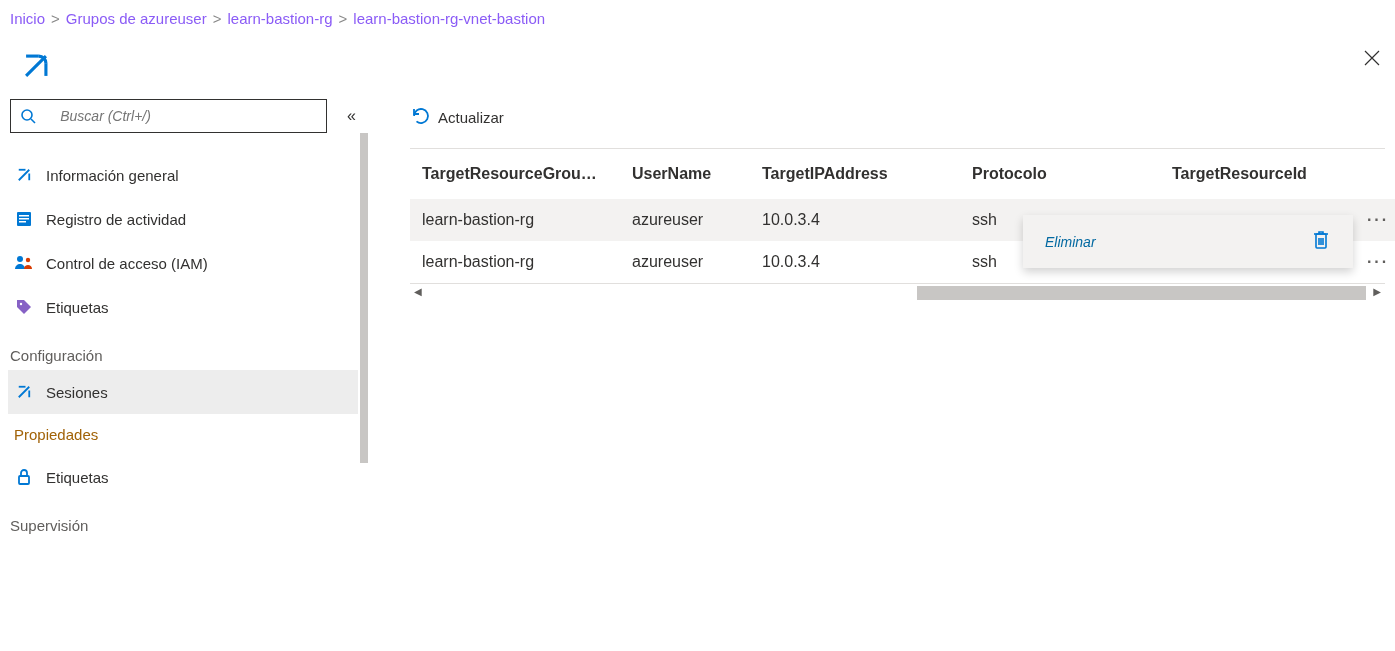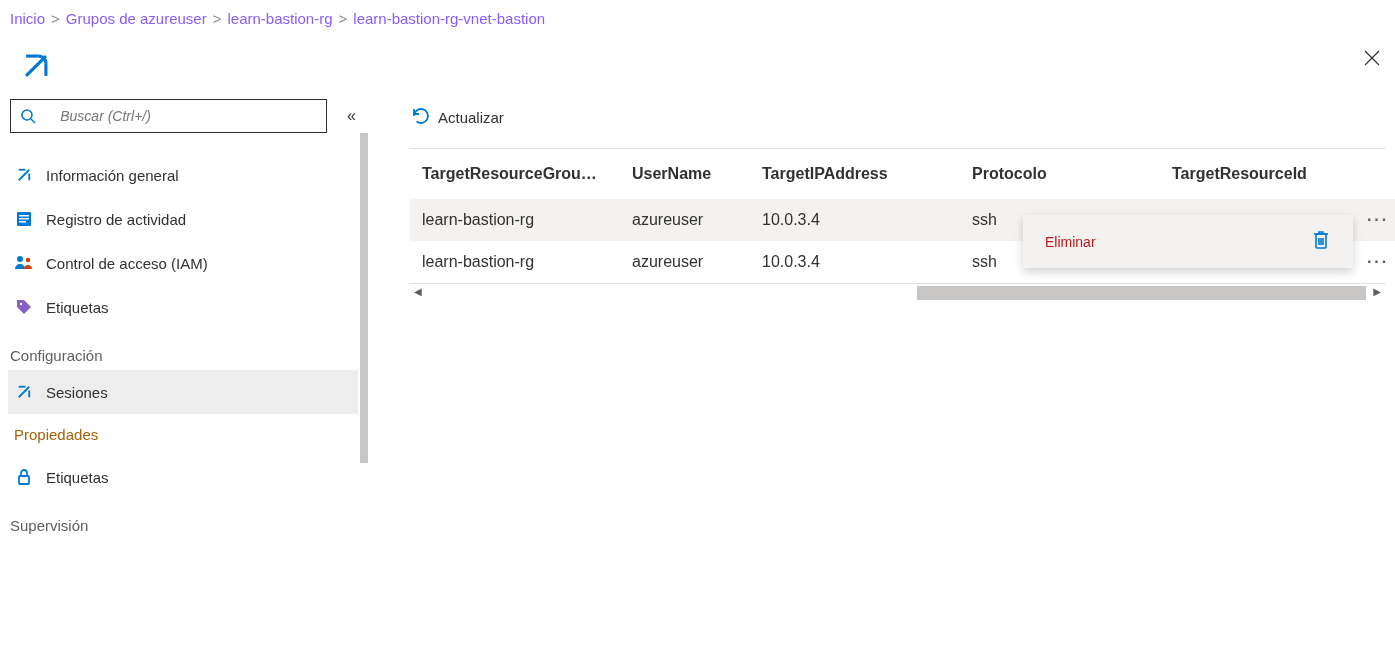--- a/index.html
+++ b/index.html
@@ -189,23 +189,24 @@
     box-shadow: 0 4px 10px rgba(0,0,0,0.18);
     border-radius:2px;
     z-index:10;
   }
   .context-item {
     display:flex;
     align-items:center;
     justify-content:space-between;
     padding: 14px 22px;
     font-size:14px;
-    color:#b91c1c;
+    color:#0369a1;
     background:#f3f2f1;
     cursor:pointer;
+    font-style:italic;
   }
   .context-item .trash { color:#0062ad; }
 </style>
 </head>
 <body>
 
 <div class="breadcrumb">
   <a href="#">Inicio</a>
   <span class="chev">&gt;</span>
   <a href="#">Grupos de azureuser</a>

